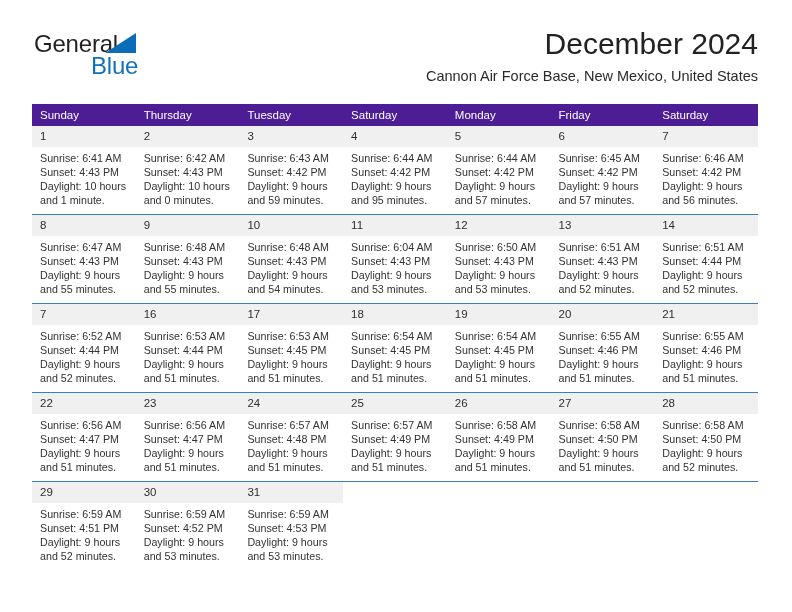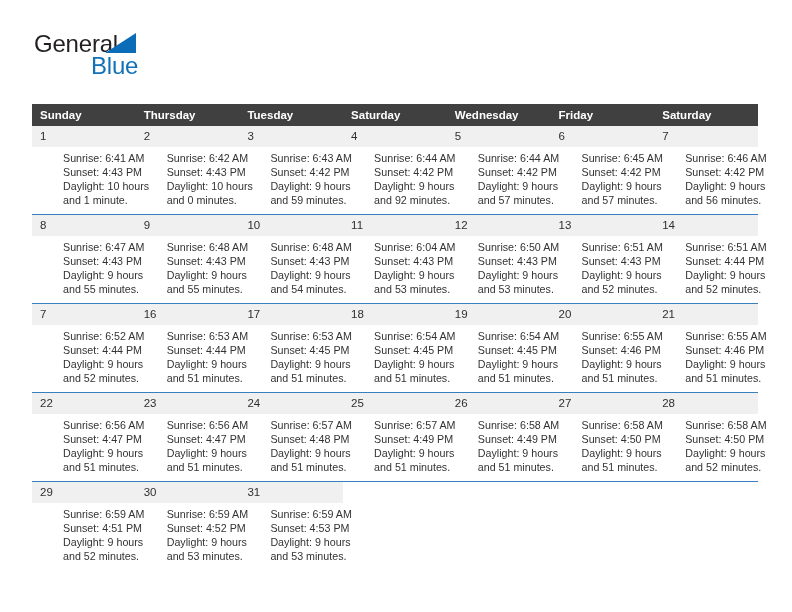--- a/index.html
+++ b/index.html
@@ -89,24 +89,24 @@
   
   .calendar {
     position: absolute;
     left: 32px;
     top: 104px;
     width: 726px;
     border-collapse: collapse;
     table-layout: fixed;
   }
   .calendar th {
-    background: #404040;
+    background: #4c1d95;
     color: #ffffff;
     font-size: 11.5px;
-    font-weight: bold;
+    font-weight: normal;
     text-align: left;
     padding: 5px 0 5px 8px;
     height: 11px;
     border: none;
   }
   .calendar td {
     vertical-align: top;
     padding: 0;
     border: none;
     border-top: 1px solid #3a7ebf;
@@ -126,50 +126,53 @@
   }
   .daynum.empty {
     background: transparent;
     color: transparent;
   }
   .details {
     padding: 4px 6px 0 8px;
     font-size: 10.7px;
     line-height: 14px;
     color: #333333;
-    margin-left: 23px;
   }
   .details div {
     white-space: nowrap;
   }
 </style>
 </head>
 <body>
 
 <div class="page">
 
   <div class="top">
 
     <div class="logo">
       <span class="logo-general">General</span>
       <span class="logo-tri"></span>
       <span class="logo-blue">Blue</span>
     </div>
 
+    <div class="title-block">
+      <div class="month-title">December 2024</div>
+      <div class="location">Cannon Air Force Base, New Mexico, United States</div>
+    </div>
 
   </div>
 
   <table class="calendar">
     <thead>
       <tr>
         <th>Sunday</th>
         <th>Thursday</th>
         <th>Tuesday</th>
         <th>Saturday</th>
-        <th>Wednesday</th>
+        <th>Monday</th>
         <th>Friday</th>
         <th>Saturday</th>
       </tr>
     </thead>
     <tbody>
         <tr class="week">
           <td>
             <div class="daynum">1</div>
             <div class="details">
               <div>Sunrise: 6:41 AM</div>
@@ -195,21 +198,21 @@
               <div>Daylight: 9 hours</div>
               <div>and 59 minutes.</div>
             </div>
           </td>
           <td>
             <div class="daynum">4</div>
             <div class="details">
               <div>Sunrise: 6:44 AM</div>
               <div>Sunset: 4:42 PM</div>
               <div>Daylight: 9 hours</div>
-              <div>and 92 minutes.</div>
+              <div>and 95 minutes.</div>
             </div>
           </td>
           <td>
             <div class="daynum">5</div>
             <div class="details">
               <div>Sunrise: 6:44 AM</div>
               <div>Sunset: 4:42 PM</div>
               <div>Daylight: 9 hours</div>
               <div>and 57 minutes.</div>
             </div>

